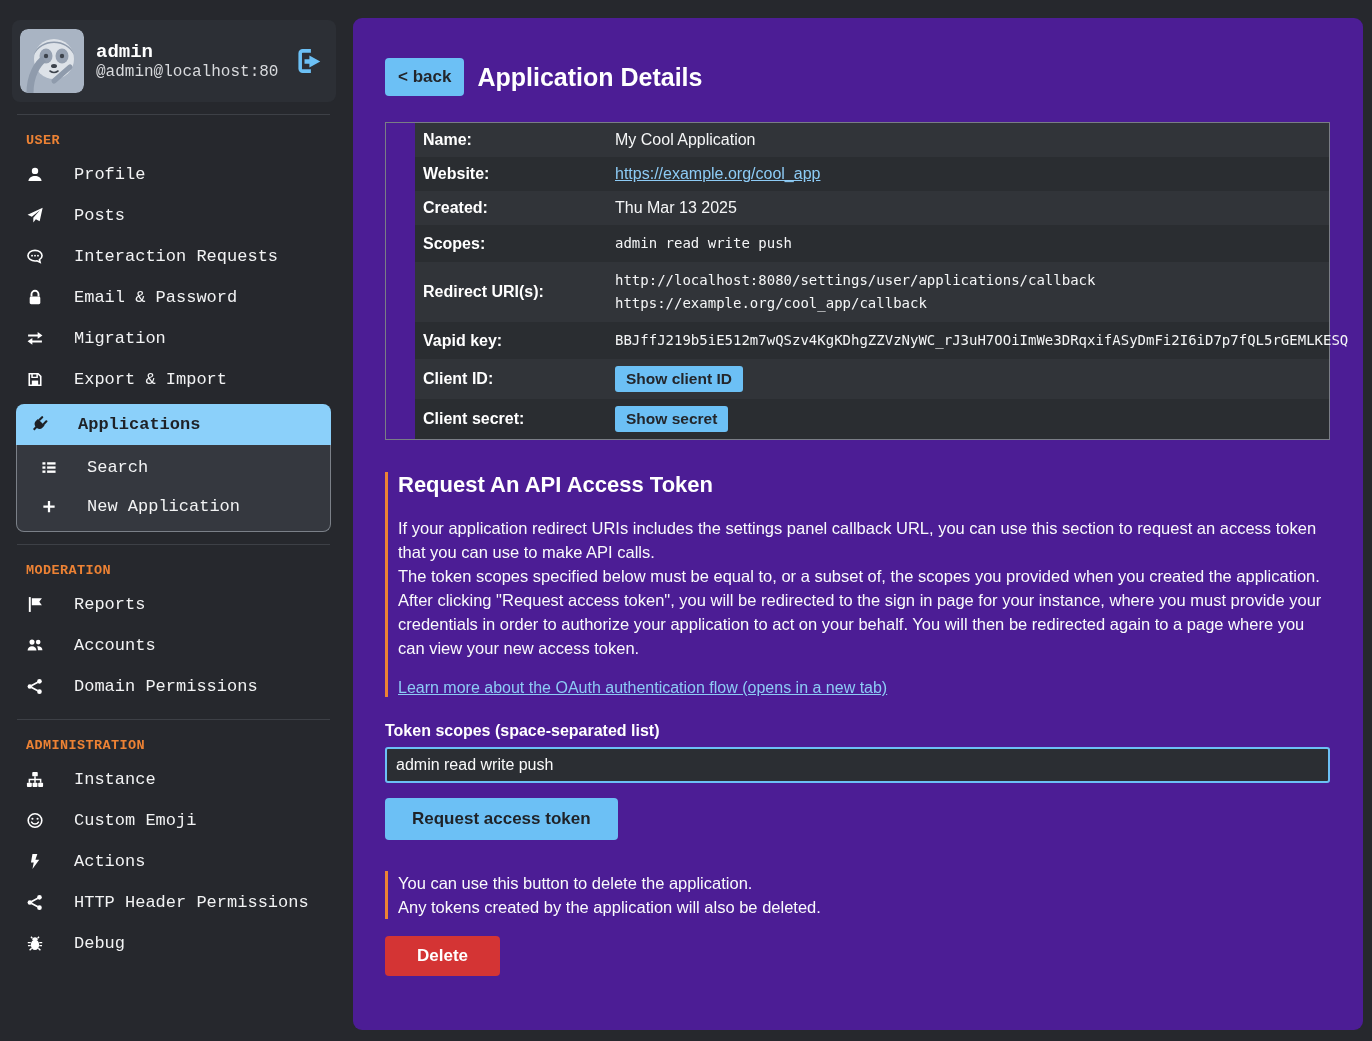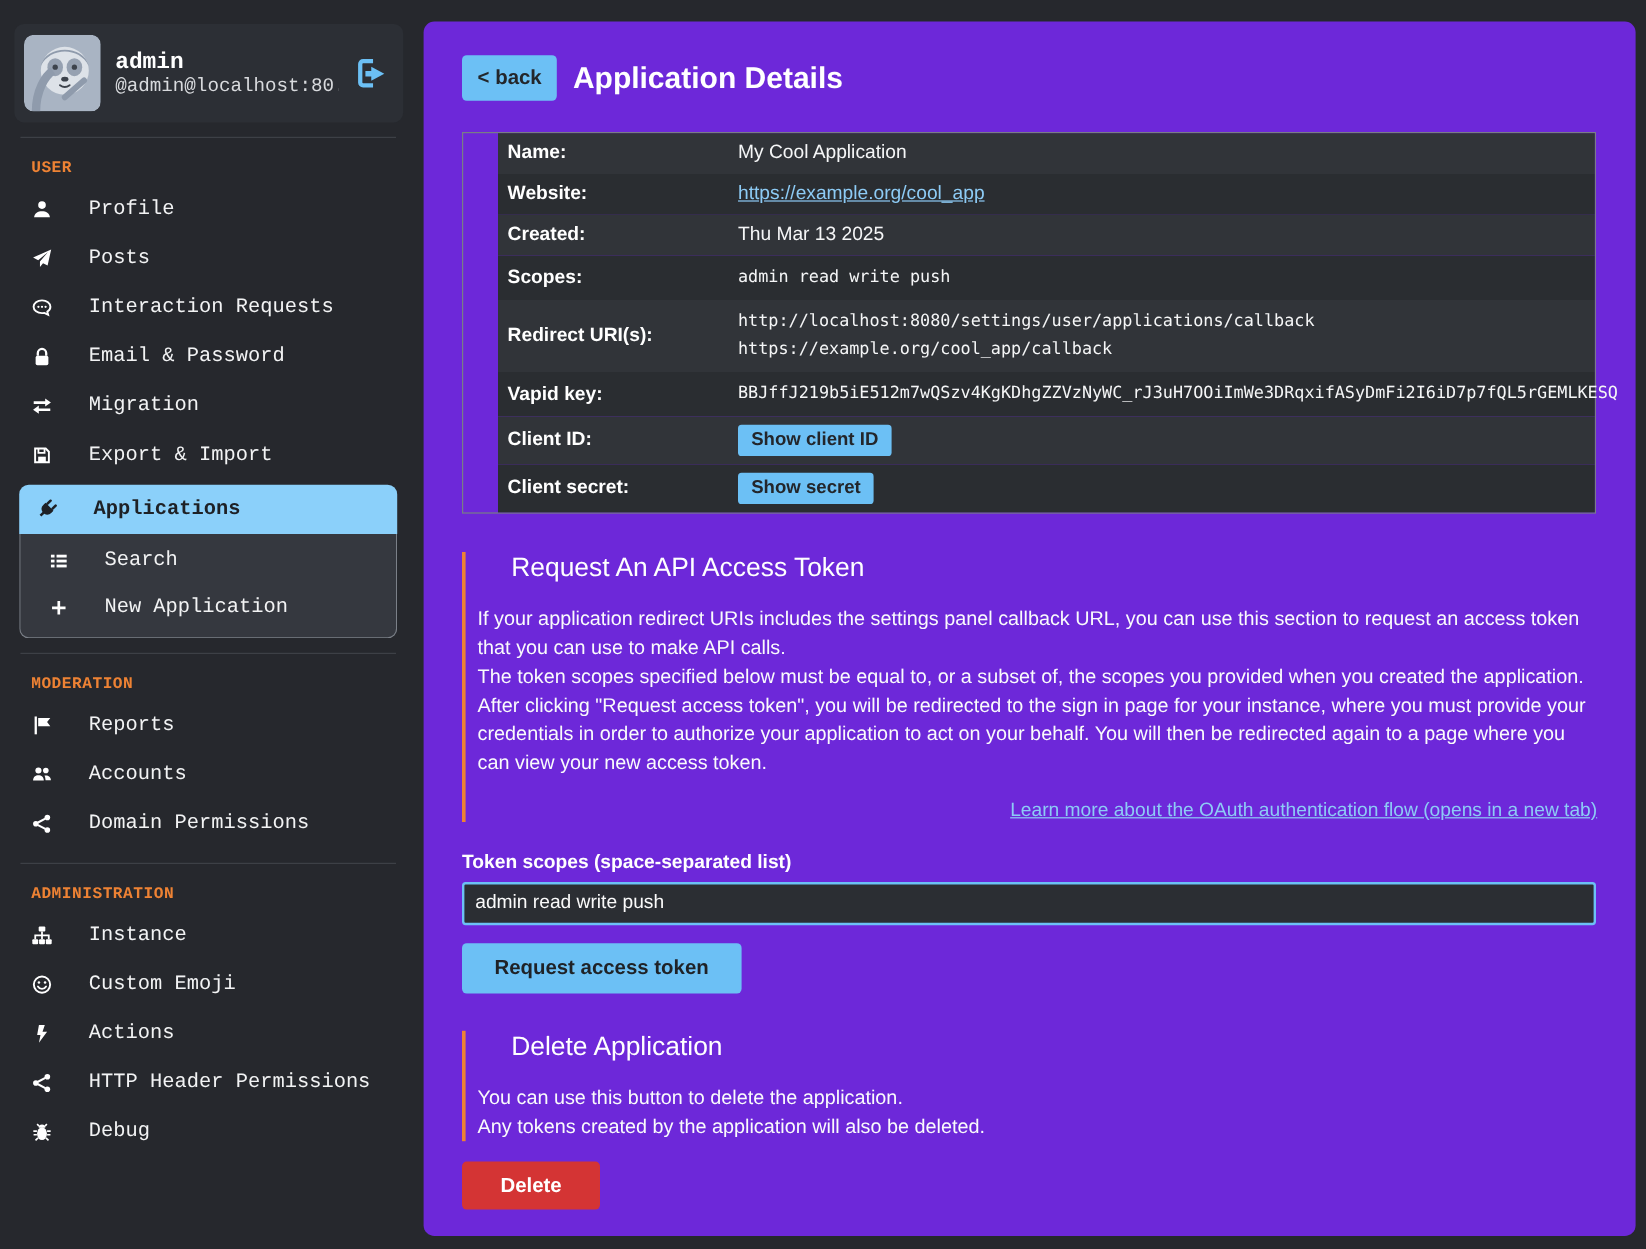--- a/index.html
+++ b/index.html
@@ -46,21 +46,21 @@
   .nav-item.active .icon{ color:#1e2126; }
   .submenu{
     background:#35383f; border:1px solid #7b8088; border-top:none;
     border-radius:0 0 8px 8px; padding:3px 0 5px 0;
   }
   .submenu .nav-item{ padding:10px 14px 10px 24px; border-radius:0; }
   .submenu .icon{ width:16px; height:15px; }
   
   .main-panel{
     position:absolute; left:353px; top:18px; width:1010px; height:1012px;
-    background:#6d28d9; border-radius:9px; padding:28px 32px; overflow:hidden;
+    background:#4c1d95; border-radius:9px; padding:40px 32px; overflow:hidden;
   }
   .page-header{ display:flex; align-items:center; gap:13px; margin-bottom:26px; }
   .btn{ border:none; cursor:pointer; font-family:inherit; }
   .btn-back{
     background:var(--accent-blue); color:#23262b; font-weight:bold; font-size:17px;
     padding:9px 13px; border-radius:4px;
   }
   .page-title{ font-size:25px; font-weight:bold; color:#fff; }
   
   .details-table{ width:945px; border:1px solid #797d85; margin-bottom:32px; }
@@ -70,23 +70,23 @@
   .dt-label{ font-weight:bold; font-size:16px; color:#fff; }
   .dt-value{ font-size:16px; color:#f5f6f7; }
   .mono{ font-family:"DejaVu Sans Mono", monospace; font-size:14px; line-height:23px; }
   .link{ color:var(--link-blue); text-decoration:underline; cursor:pointer; }
   .btn-small{
     background:var(--accent-blue); color:#23262b; font-weight:bold; font-size:15.5px;
     padding:4px 11px; border-radius:3px;
   }
   
   .section{ border-left:3px solid var(--accent-orange); padding-left:10px; }
-  .section h2{ font-size:22px; font-weight:normal; color:#fff; margin-bottom:18px;margin-left:28px; }
+  .section h2{ font-size:22px; font-weight:bold; color:#fff; margin-bottom:18px; }
   .section p{ font-size:16.5px; line-height:24px; color:#fafbfc; max-width:935px; }
-  .section .link-row{ margin-top:19px; font-size:16px;text-align:right; }
+  .section .link-row{ margin-top:19px; font-size:16px; }
   .form-label{ font-weight:bold; font-size:16px; color:#fff; margin-top:25px; }
   .text-input{
     margin-top:7px; width:945px; height:36px; background:#2b2e33;
     border:2px solid var(--accent-blue); border-radius:3px; color:#fafafa;
     font-size:16px; font-family:inherit; padding:0 9px; display:block;
   }
   .btn-request{
     margin-top:15px; background:var(--accent-blue); color:#1f2227; font-weight:bold;
     font-size:17px; padding:11px 27px; border-radius:4px;
   }
@@ -374,20 +374,19 @@
     <div class="link-row">
       <a class="link">Learn more about the OAuth authentication flow (opens in a new tab)</a>
     </div>
   </div>
 
   <div class="form-label">Token scopes (space-separated list)</div>
   <input class="text-input" value="admin read write push" style="">
   <button class="btn btn-request">Request access token</button>
 
   <div class="section delete-section">
-    <h2>Delete Application</h2>
     <div id="delete-lines">
         <p>You can use this button to delete the application.</p>
         <p>Any tokens created by the application will also be deleted.</p>
       </div>
   </div>
   <button class="btn btn-delete">Delete</button>
 </main>
 
 </body></html>

